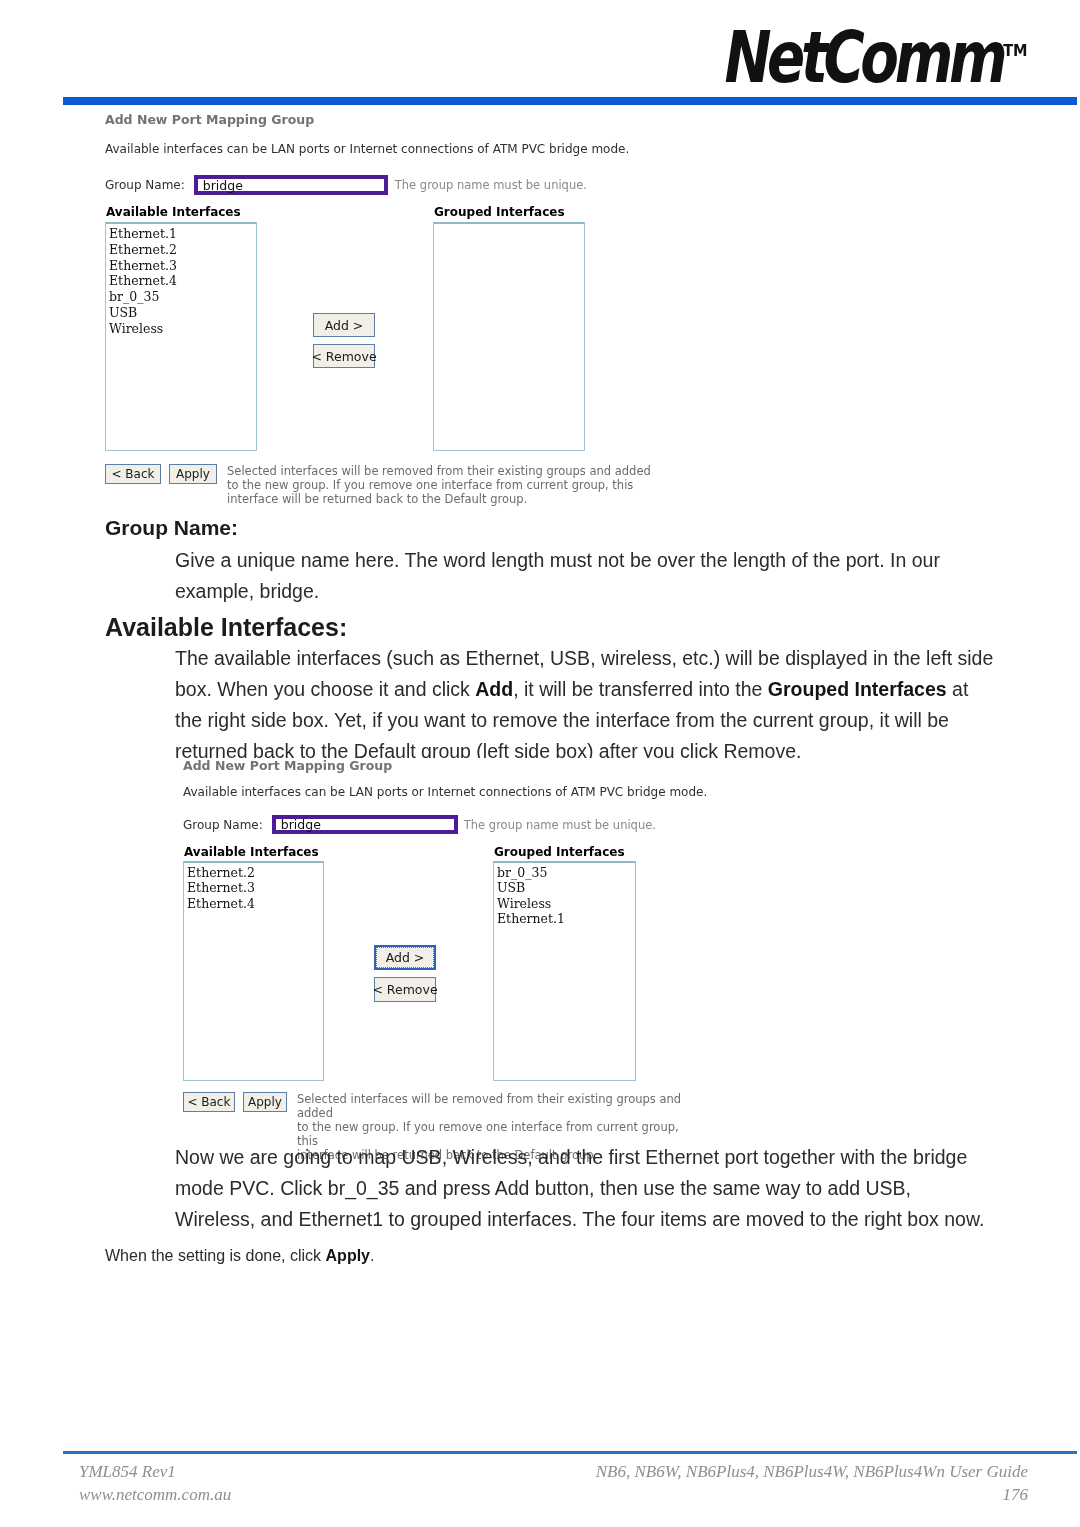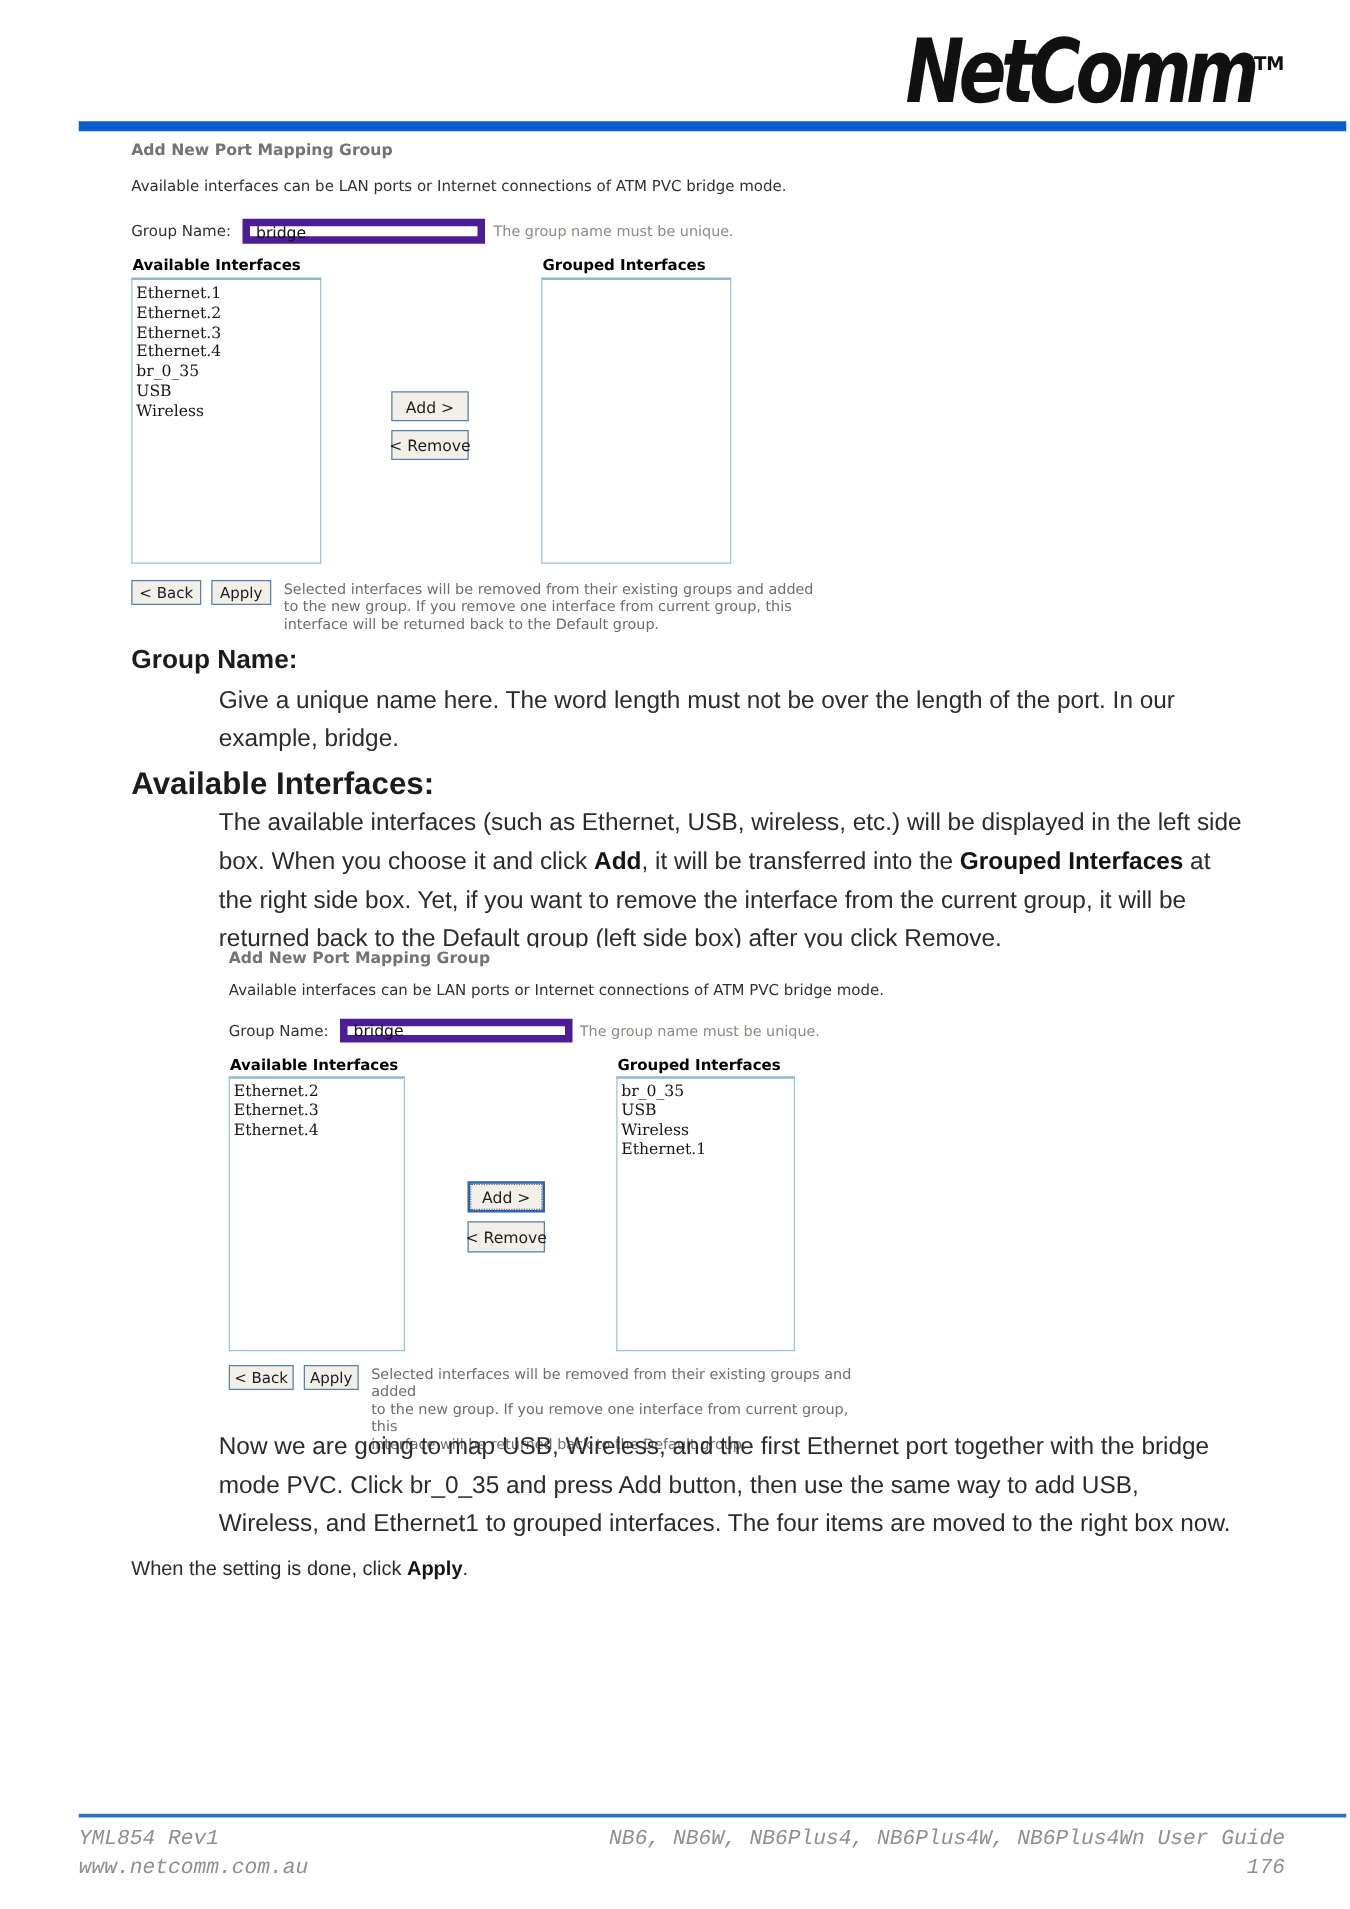--- a/index.html
+++ b/index.html
@@ -72,21 +72,21 @@
     color: #30302e;
     white-space: nowrap;
   }
   .gn-row {
     display: flex;
     align-items: center;
     white-space: nowrap;
   }
   .gn-label { color: #30302e; }
   .gn-input {
-    border: 6px solid #4c1d95;
+    border: 4px solid #4c1d95;
     background: #ffffff;
     color: #111111;
     box-sizing: border-box;
     display: flex;
     align-items: center;
     font-family: "DejaVu Sans", sans-serif;
   }
   .gn-hint { color: #8a8a86; }
 
   .cols { position: relative; }
@@ -164,26 +164,27 @@
   .footer-rule {
     position: absolute;
     left: 63px;
     top: 1451px;
     width: 1014px;
     height: 3px;
     background: #2f6fc4;
   }
   .footer-left, .footer-right {
     position: absolute;
-    font-family: Liberation Mono, monospace;
+    font-family: Liberation Serif, serif;
     font-style: italic;
     color: #8f8f8f;
     font-size: 17px;
     line-height: 23px;
     white-space: nowrap;
+    margin-left: 16px;
   }
   .footer-left { left: 63px; top: 1460px; }
   .footer-right { right: 52px; top: 1460px; text-align: right; }
 </style>
 </head>
 <body>
 
 <div class="page-header">
   <div class="brand-logo"><span>NetComm</span><span class="brand-tm">TM</span></div>
   <div class="header-rule"></div>

